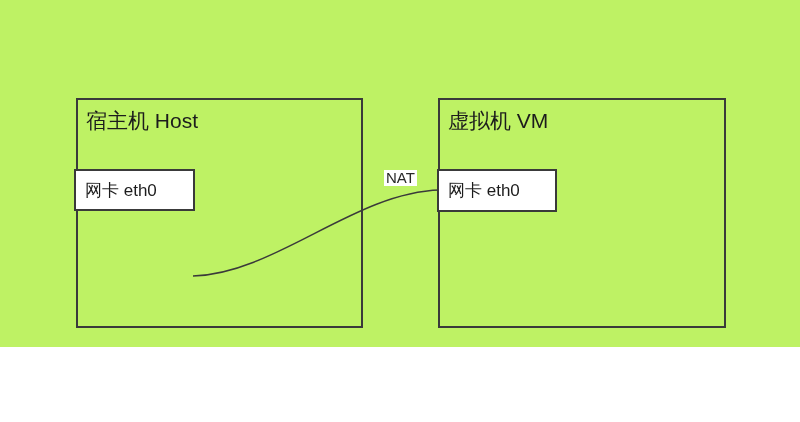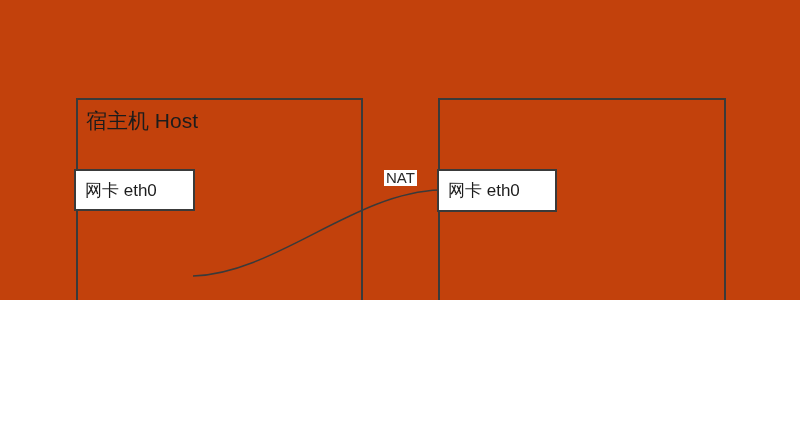--- a/index.html
+++ b/index.html
@@ -4,22 +4,22 @@
 <style>
   * { margin: 0; padding: 0; box-sizing: border-box; }
   html, body { background: #ffffff; }
   body {
     font-family: "Liberation Sans", "DejaVu Sans", sans-serif;
     color: #1c1c1c;
   }
   .canvas {
     position: relative;
     width: 800px;
-    height: 300px;
-    background: #c2410c;
+    height: 347px;
+    background: #bef264;
     overflow: hidden;
   }
   .svg-layer {
     position: absolute;
     left: 0; top: 0;
     width: 800px; height: 422px;
     z-index: 1;
   }
   .node-box {
     position: absolute;
@@ -72,19 +72,20 @@
     <path d="M 193 276 C 275 274, 355 192, 440 190" fill="none" stroke-width="1.4" stroke="#3a3a3a"></path>
   </svg>
 
   <div class="node-box outer-box" id="host-box"></div>
   <div class="box-title" id="host-title">宿主机 Host</div>
   <div class="node-box inner-box" id="host-nic-box">
     <span>网卡 eth0</span>
   </div>
 
   <div class="node-box outer-box" id="vm-box"></div>
+  <div class="box-title" id="vm-title">虚拟机 VM</div>
   <div class="node-box inner-box" id="vm-nic-box">
     <span>网卡 eth0</span>
   </div>
 
   <div class="edge-label" id="nat-label">NAT</div>
 
 </div>
 
 </body></html>

